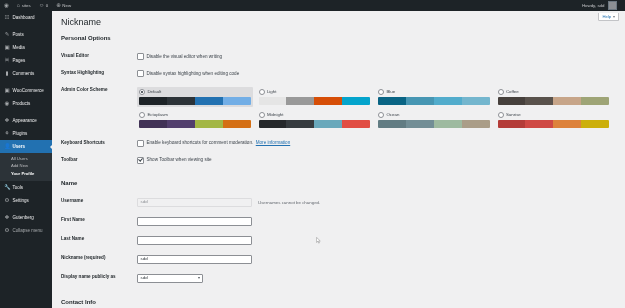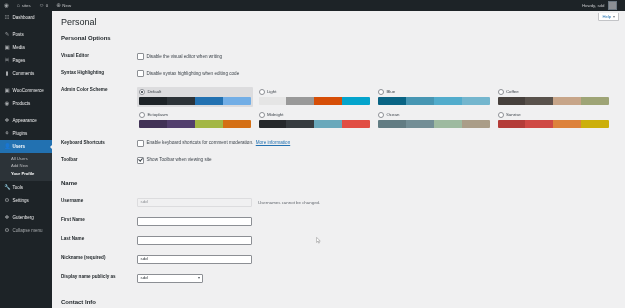--- a/index.html
+++ b/index.html
@@ -448,21 +448,21 @@
 
     <div class="screen-meta">
       <div class="meta-btn">
         <span>Help</span>
         <span class="caret"></span>
       </div>
     </div>
 
     <div class="wrap">
 
-      <h1 class="page-title">Personal</h1>
+      <h1 class="page-title">Nickname</h1>
 
       <h2 class="section-title">Personal Options</h2>
 
       <table class="form-table">
         <tbody>
             <tr>
           <th>Visual Editor</th>
           <td>
             <div class="cb-row">
               <span class="checkbox"></span>

